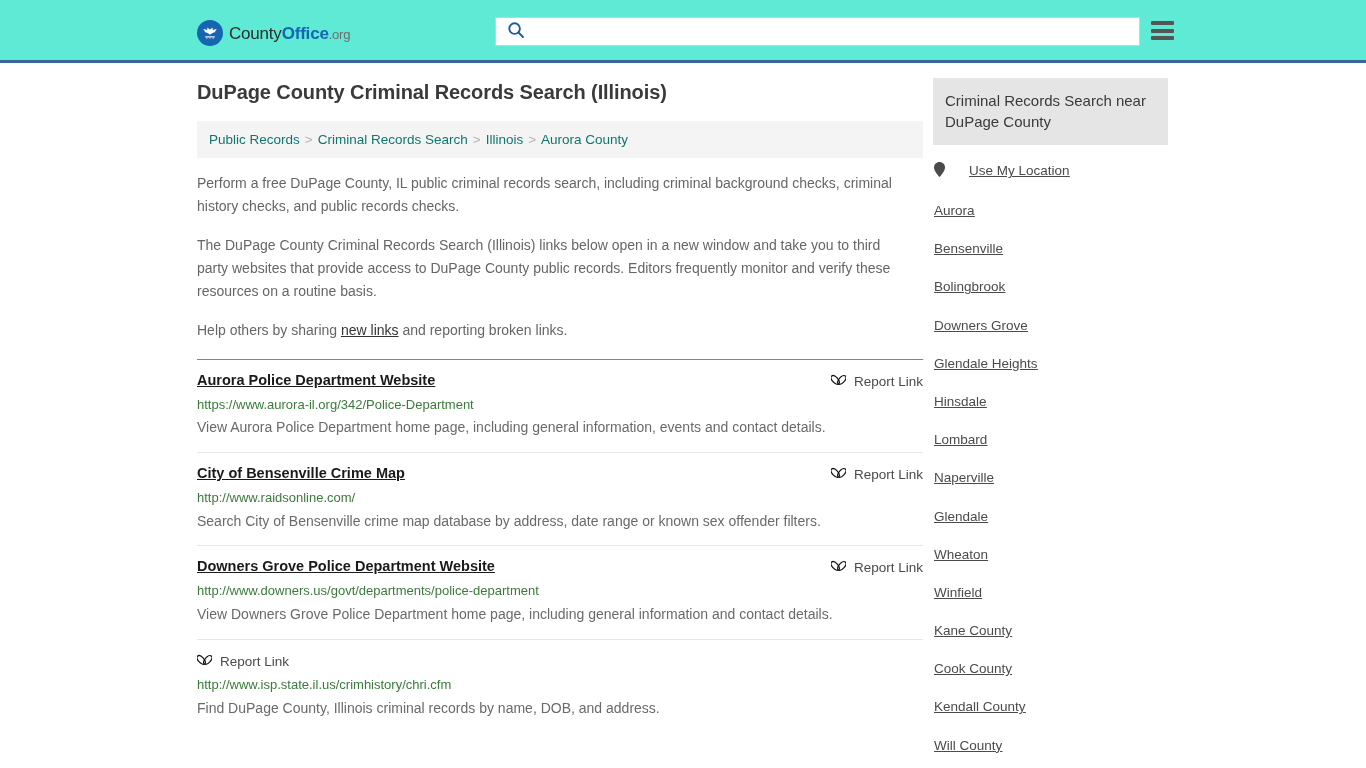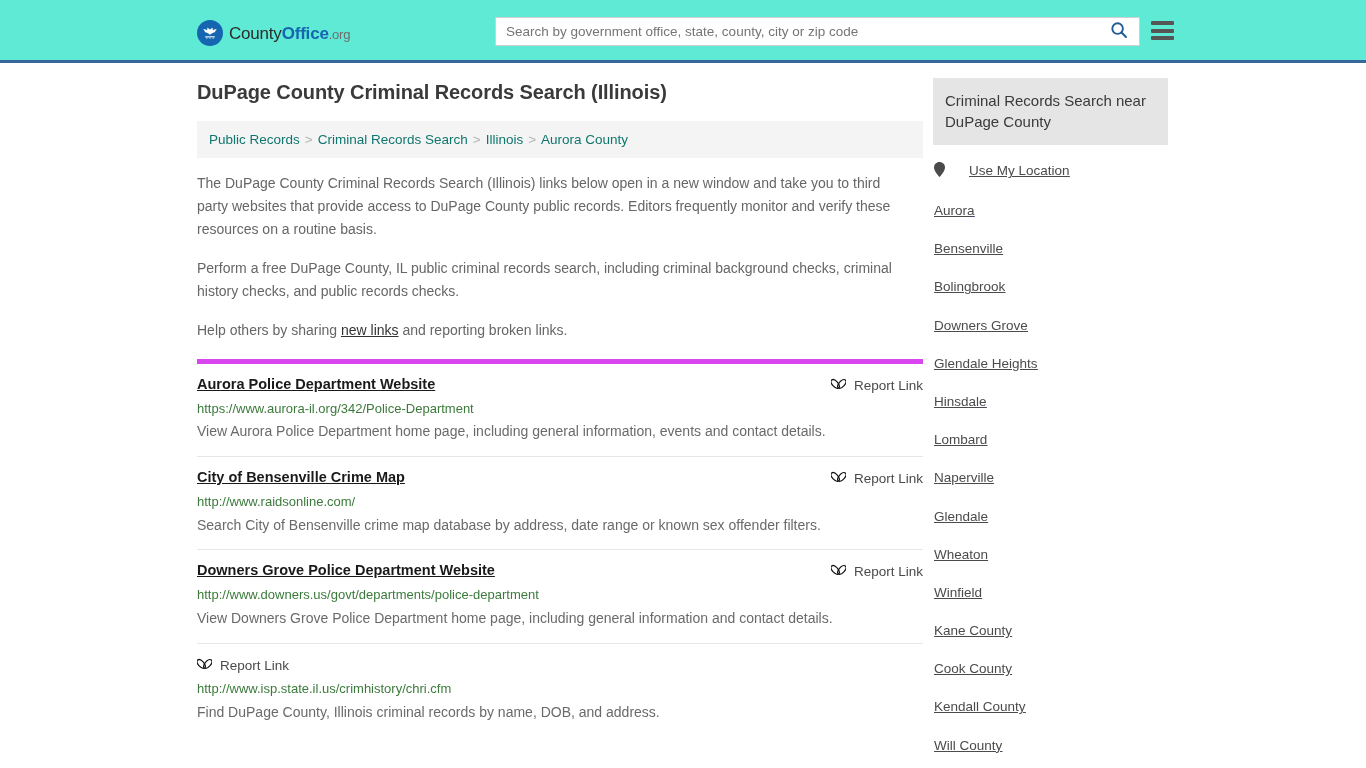--- a/index.html
+++ b/index.html
@@ -151,21 +151,21 @@
     text-decoration: underline;
     font-weight: 400;
   }
 
   
   .link-list { margin: 14px 0 0 9px; width: 726px; }
   .link-item {
     border-top: 1px solid #e6e6e6;
     padding: 11px 0 12px 0;
   }
-  .link-item:first-child { border-top: 5px solid #d946ef; }
+  .link-item:first-child { border-top: 1px solid #d946ef; }
   .link-row {
     display: flex;
     align-items: flex-start;
     justify-content: space-between;
   }
   .link-title {
     font-size: 14.5px;
     font-weight: 700;
     color: #1a1a1a;
     text-decoration: underline;
@@ -236,21 +236,20 @@
       <svg class="eagle" width="20" height="20" viewBox="0 0 20 20" aria-hidden="true">
         <path d="M3.2 6.2c1.6-.2 3 .3 4.1 1.3-.3-1.3-.1-2.3.5-3.1.6 1 1.3 1.7 2.2 2 .9-.3 1.6-1 2.2-2 .6.8.8 1.8.5 3.1 1.1-1 2.5-1.5 4.1-1.3-1.1 1-1.7 2-1.9 3.1-1.6.2-3.1.9-4.9 2.4-1.8-1.5-3.3-2.2-4.9-2.4-.2-1.1-.8-2.1-1.9-3.1z" fill="#ffffff"></path>
         <path d="M5.2 13.3h9.6v1.1H5.2z" fill="#ffffff"></path>
         <path d="M6.4 15.2l.5 1.1.5-1.1-.5-.9zM9.5 15.2l.5 1.1.5-1.1-.5-.9zM12.6 15.2l.5 1.1.5-1.1-.5-.9z" fill="#ffffff"></path>
       </svg>
     </span>
     <span class="logo-text"><span class="c1">County</span><span class="c2">Office</span><span class="c3">.org</span></span>
   </a>
 
   <div class="search-wrap">
-    <input class="search-input" type="text" placeholder="Search by government office, state, county, city or zip code" style="">
     <button class="search-btn">
       <span>
         <svg width="18" height="18" viewBox="0 0 18 18" aria-hidden="true">
           <circle cx="7.6" cy="7.6" r="5.3" fill="none" stroke="#1f5b96" stroke-width="1.9"></circle>
           <line x1="11.5" y1="11.5" x2="16" y2="16" stroke="#1f5b96" stroke-width="1.9" stroke-linecap="round"></line>
         </svg>
       </span>
     </button>
   </div>
 
@@ -267,22 +266,22 @@
 
     <div class="main-col">
 
       <h1 class="page-title">DuPage County Criminal Records Search (Illinois)</h1>
 
       <div class="breadcrumb">
         <a href="#">Public Records</a><span class="sep">&gt;</span><a href="#">Criminal Records Search</a><span class="sep">&gt;</span><a href="#">Illinois</a><span class="sep">&gt;</span><a href="#">Aurora County</a>
       </div>
 
       <div class="intro">
+        <p>Perform a free DuPage County, IL public criminal records search, including criminal background checks, criminal history checks, and public records checks.</p>
         <p>The DuPage County Criminal Records Search (Illinois) links below open in a new window and take you to third party websites that provide access to DuPage County public records. Editors frequently monitor and verify these resources on a routine basis.</p>
-        <p>Perform a free DuPage County, IL public criminal records search, including criminal background checks, criminal history checks, and public records checks.</p>
         <p><span>Help others by sharing </span><a href="#">new links</a><span> and reporting broken links.</span></p>
       </div>
 
       <div class="link-list">
 
         <div class="link-item">
           <div class="link-row">
             <a href="#" class="link-title">Aurora Police Department Website</a>
             <div class="report-link">
               <span>

